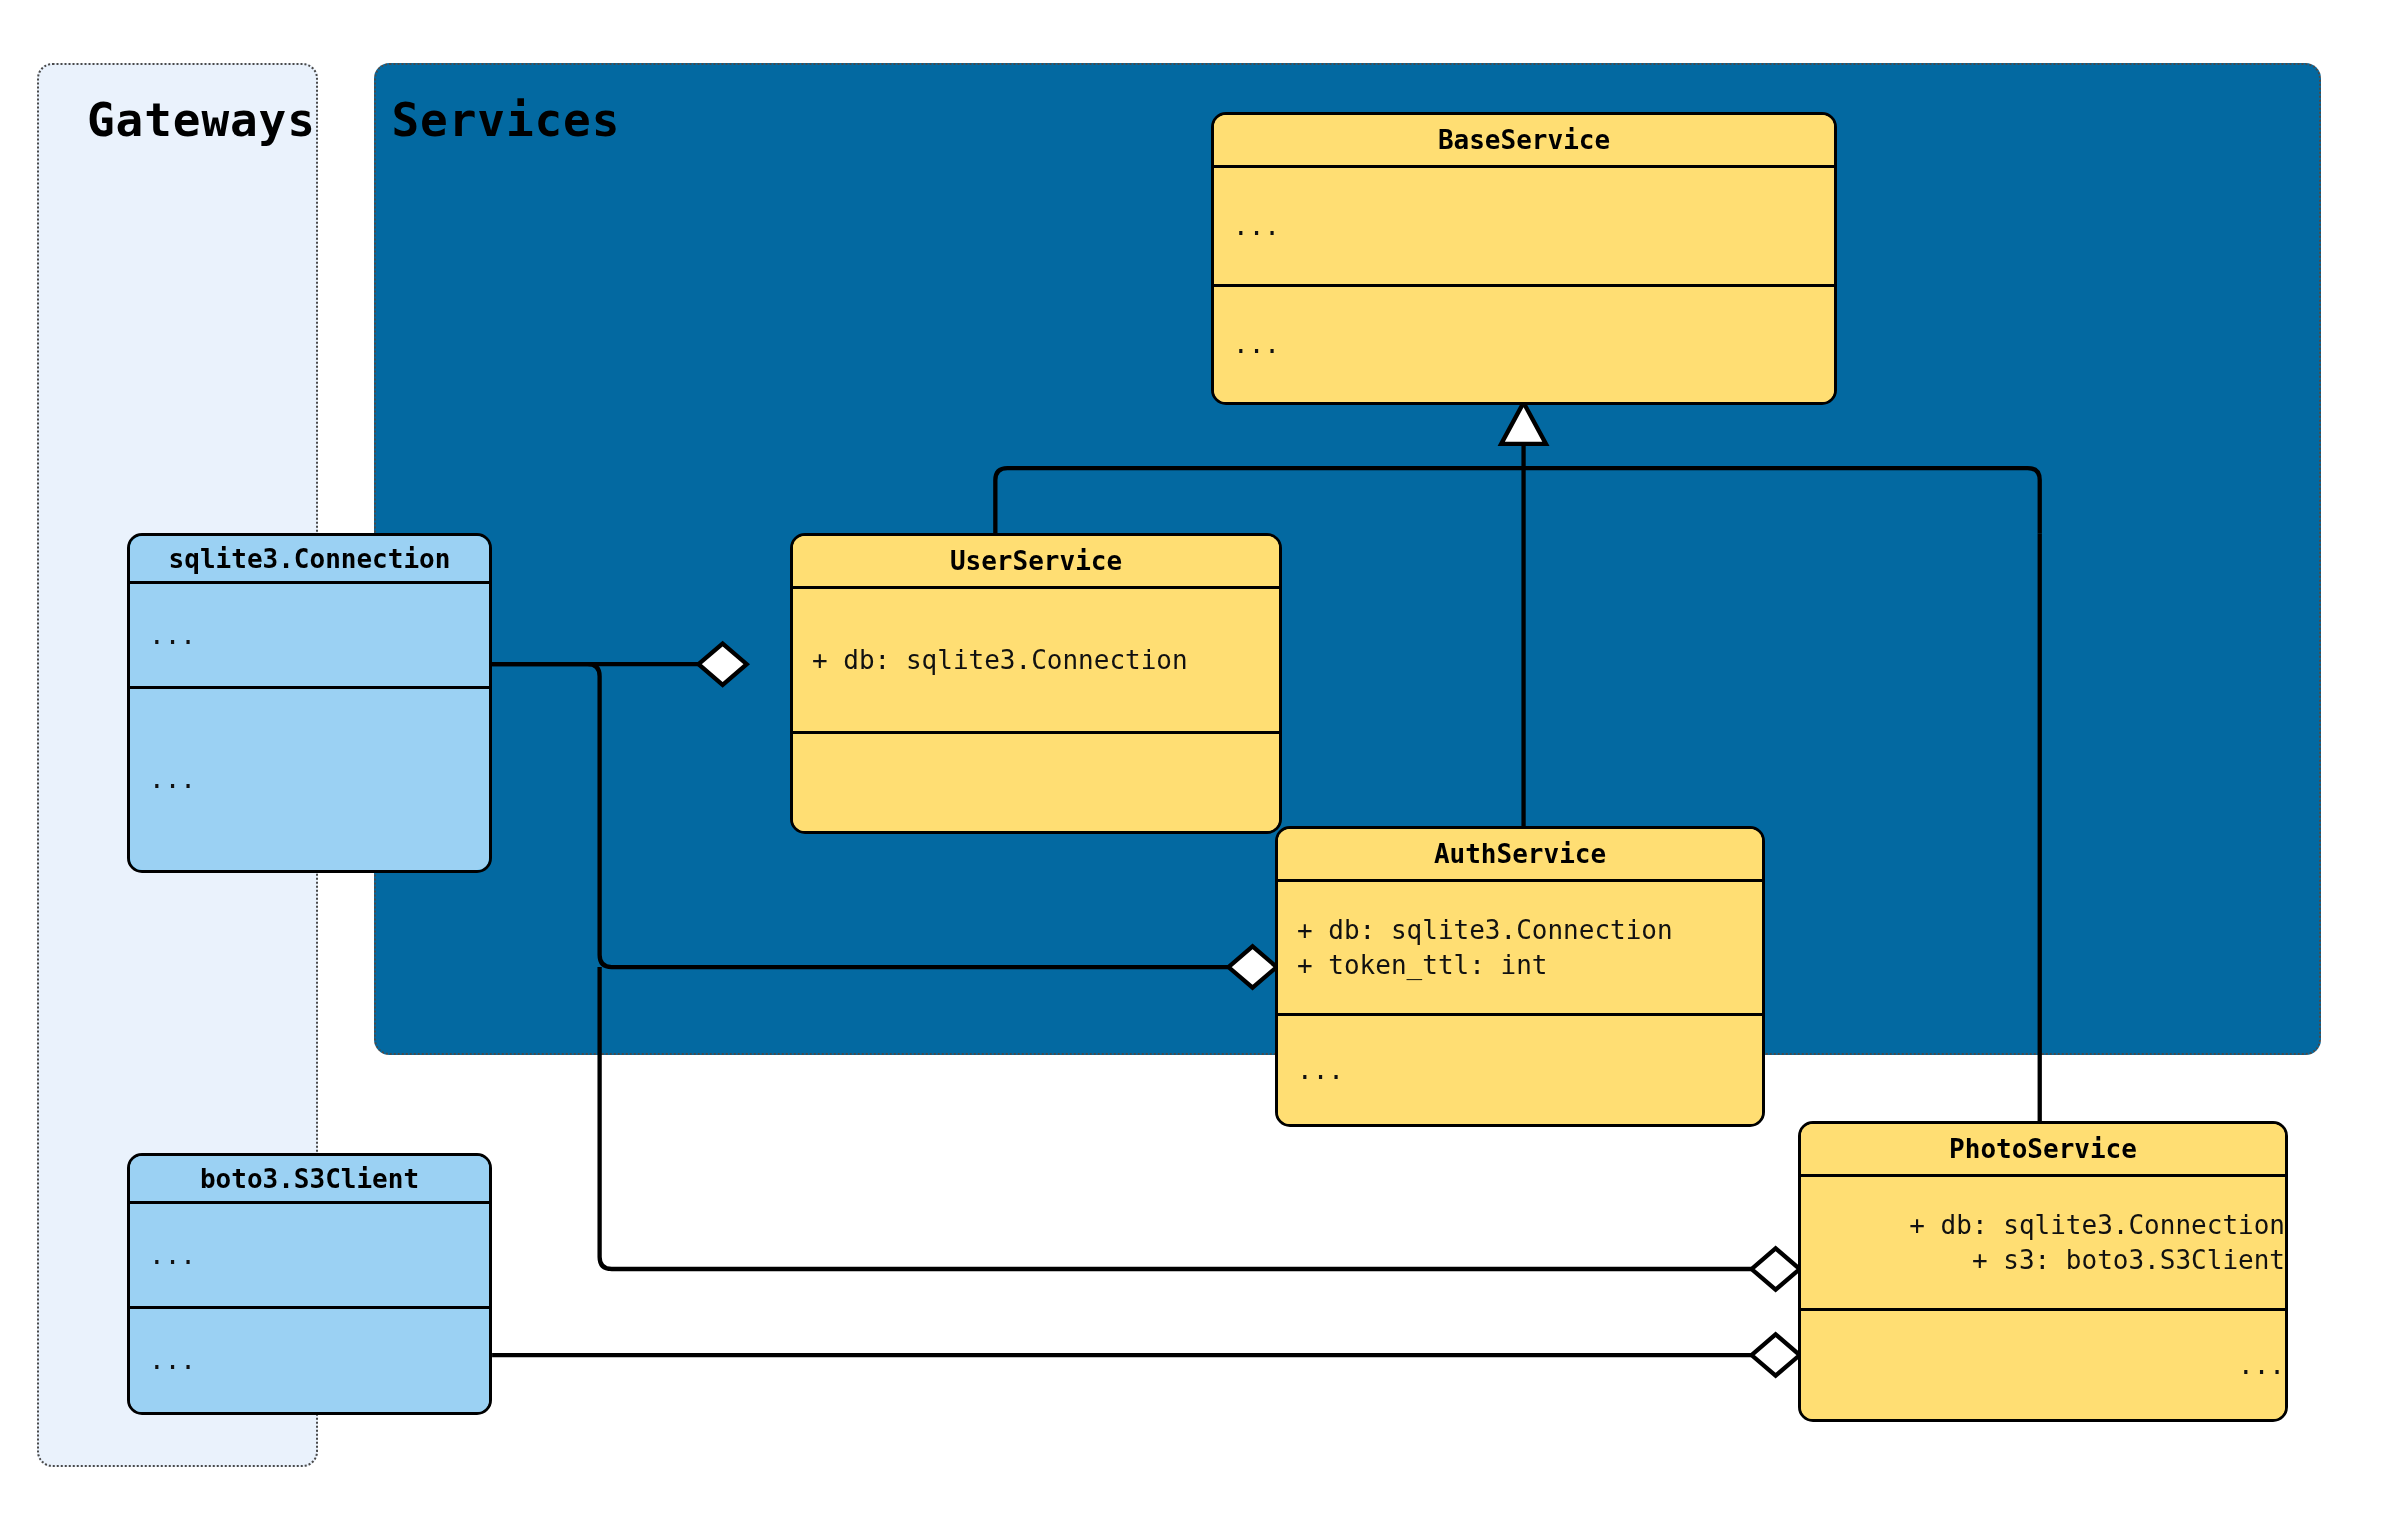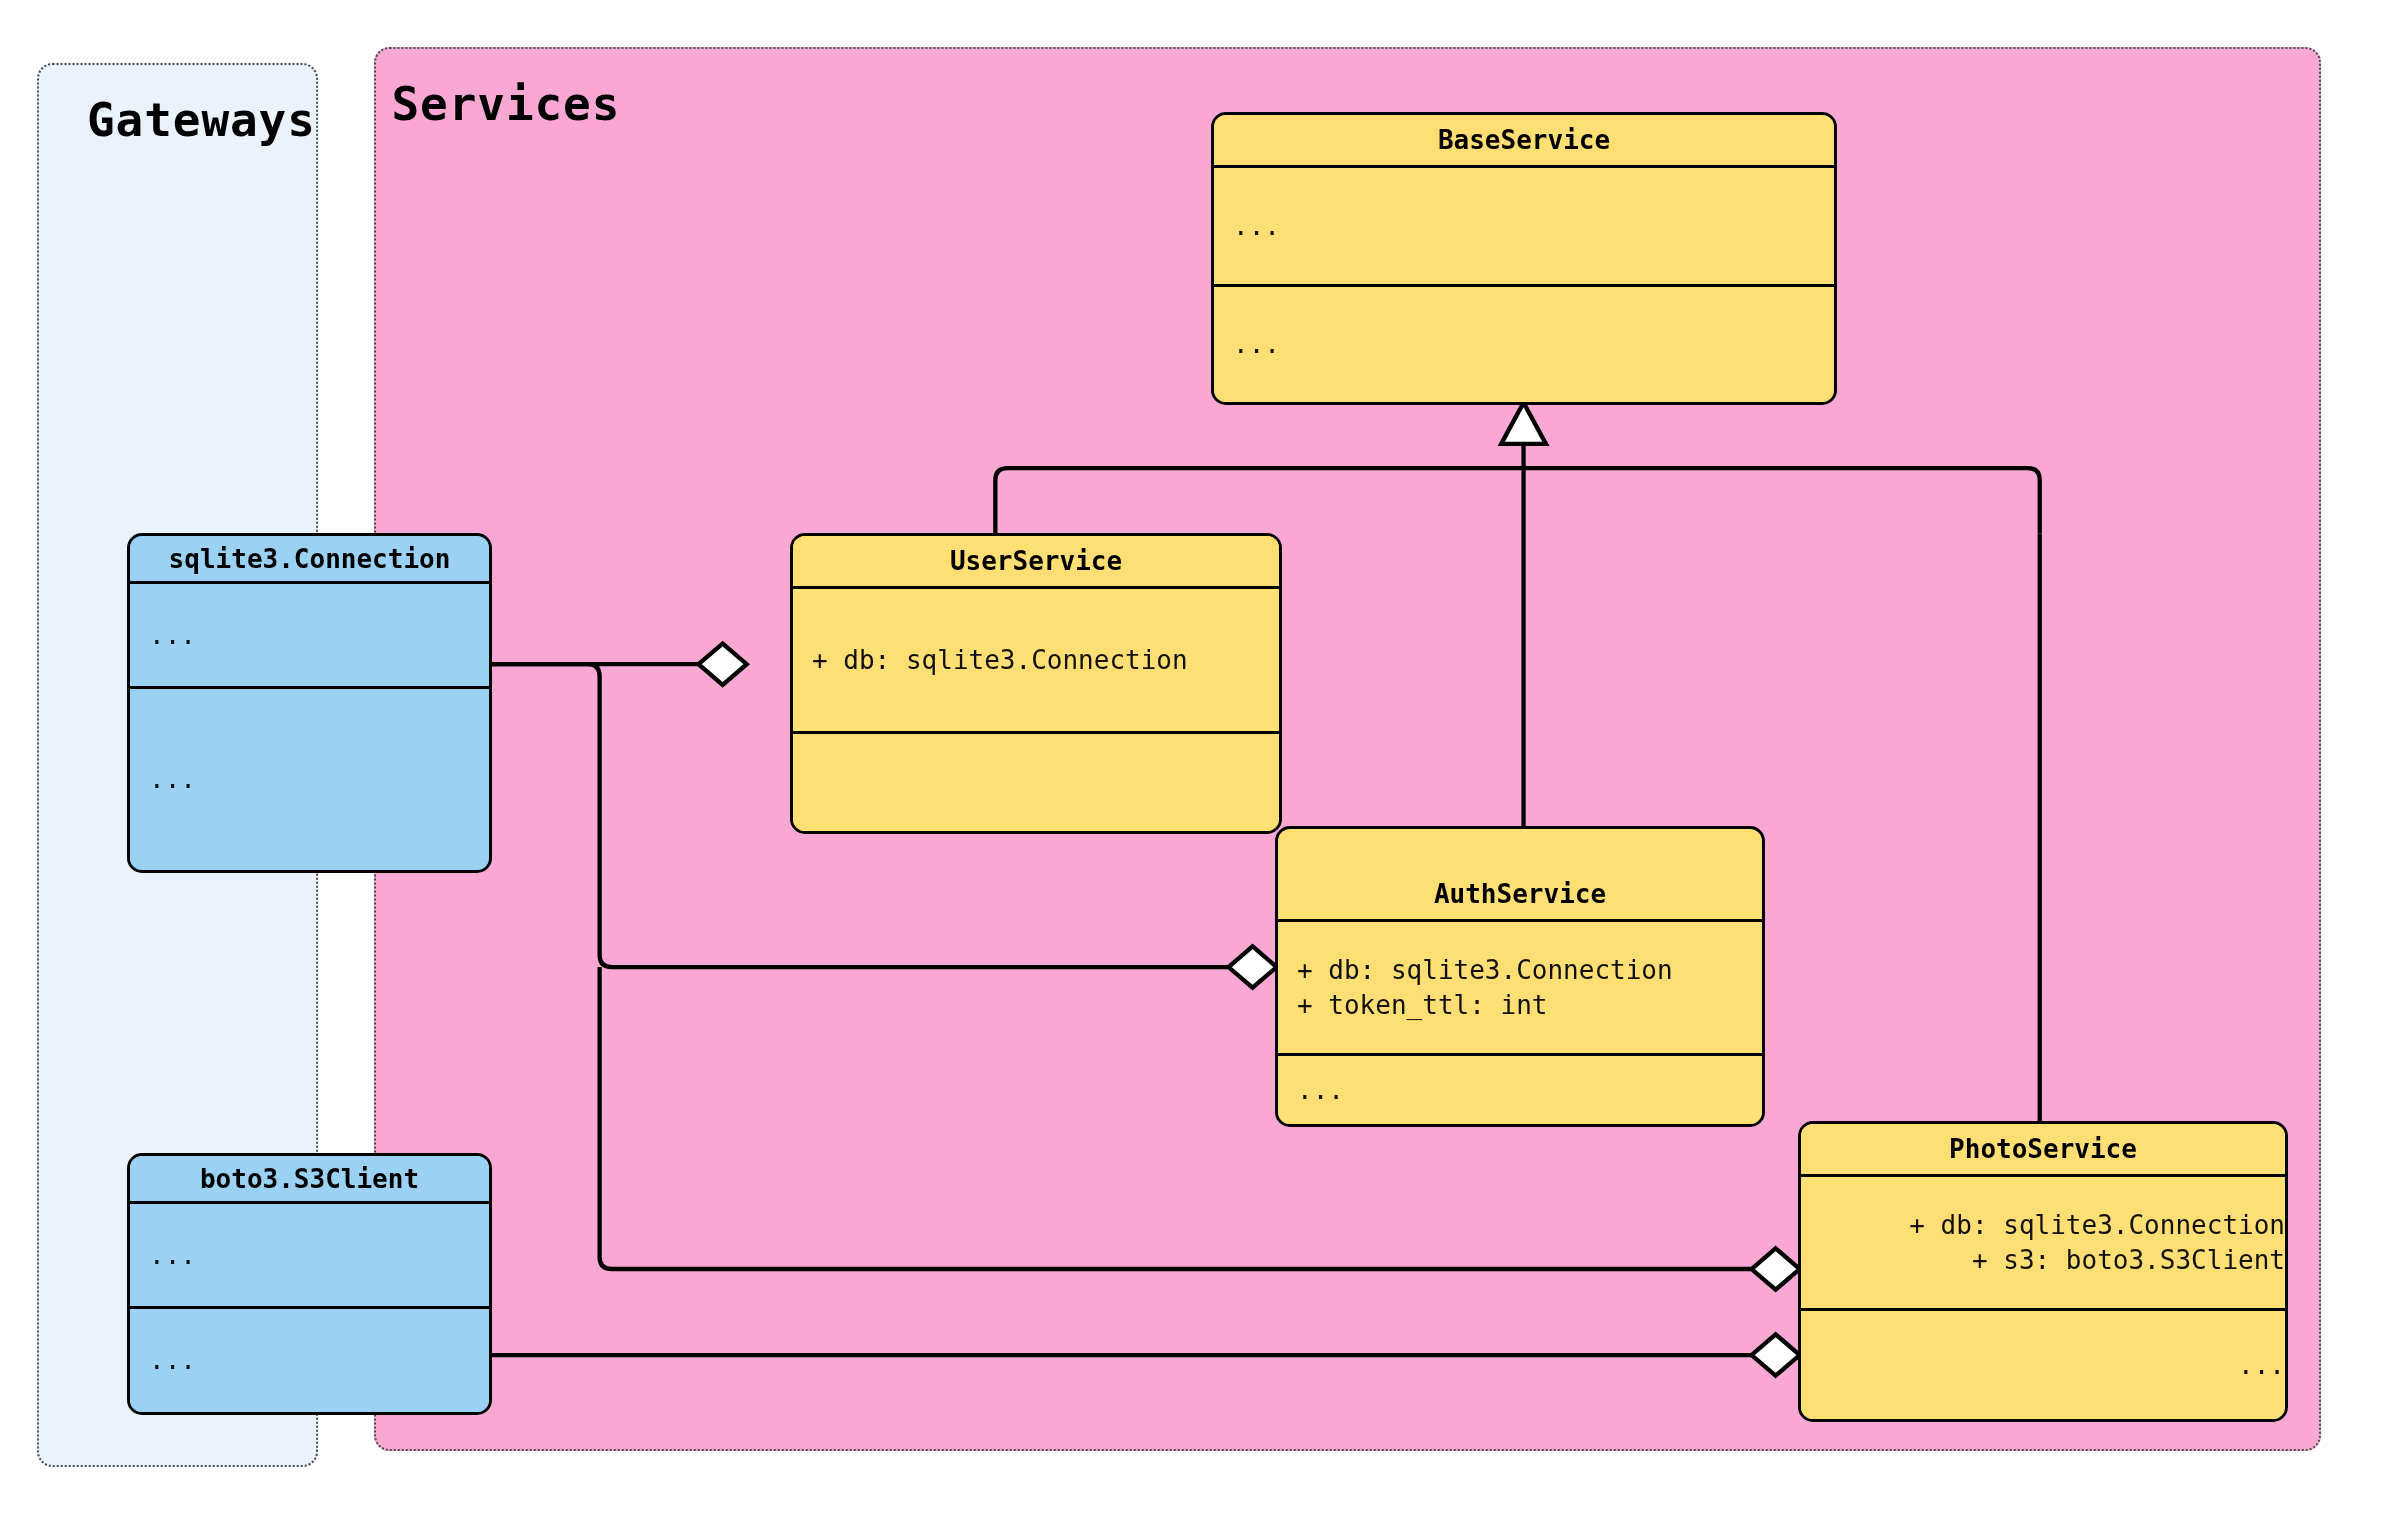--- a/index.html
+++ b/index.html
@@ -87,21 +87,21 @@
 </style>
 </head>
 <body>
 
 <div id="canvas">
 
   <div class="package" id="pkg-gateways" style="left: 37px; top: 63px; width: 281px; height: 1404px; background: rgb(234, 242, 252); border-color: rgb(74, 74, 74);">
     <div class="package-title" id="pkg-gateways-title" style="font-size: 46px; left: 48px; top: 27.5px;">Gateways</div>
   </div>
 
-  <div class="package" id="pkg-services" style="left: 374px; top: 47px; width: 1947px; height: 1404px; background: #f9a8d4; border-color: rgb(74, 74, 74);">
+  <div class="package" id="pkg-services" style="left: 374px; top: 63px; width: 1947px; height: 992px; background: #0369a1; border-color: rgb(74, 74, 74);">
     <div class="package-title" id="pkg-services-title" style="font-size: 46px; left: 15.5px; top: 27.5px;">Services</div>
   </div>
 
   <svg id="wires" viewBox="0 0 2777 1783" preserveAspectRatio="none">
 
     <g fill="none" stroke="#000000" stroke-width="5" stroke-linecap="butt">
 
       <path d="M 1771 500 L 1771 544"></path>
 
       <path d="M 1157 620 L 1157 558 Q 1157 544 1171 544
@@ -137,21 +137,21 @@
     <div class="row sec" style="flex: 1 1 auto;">...</div>
   </div>
 
   <div class="klass yellow" id="cls-user-service" style="left: 790px; top: 533px; width: 492px; height: 301px; background: rgb(255, 222, 115); border-color: rgb(0, 0, 0);">
     <div class="row hdr" style="height: 53px; flex: 0 0 53px;">UserService</div>
     <div class="row sec divided" style="height: 145px; flex: 0 0 145px;">+ db: sqlite3.Connection</div>
     <div class="row sec" style="flex: 1 1 auto;"></div>
   </div>
 
   <div class="klass yellow" id="cls-auth-service" style="left: 1275px; top: 826px; width: 490px; height: 301px; background: rgb(255, 222, 115); border-color: rgb(0, 0, 0);">
-    <div class="row hdr" style="height: 53px; flex: 0 0 53px; margin-top: 40px;">AuthService</div>
+    <div class="row hdr" style="height: 53px; flex: 0 0 53px;">AuthService</div>
     <div class="row sec divided" style="height: 134px; flex: 0 0 134px;">
       <span>+ db: sqlite3.Connection</span>
       <span>+ token_ttl: int</span>
     </div>
     <div class="row sec" style="flex: 1 1 auto;">...</div>
   </div>
 
   <div class="klass yellow" id="cls-photo-service" style="left: 1798px; top: 1121px; width: 490px; height: 301px; background: rgb(255, 222, 115); border-color: rgb(0, 0, 0); text-align: right;">
     <div class="row hdr" style="height: 53px; flex: 0 0 53px;">PhotoService</div>
     <div class="row sec divided" style="height: 134px; flex: 0 0 134px;">

